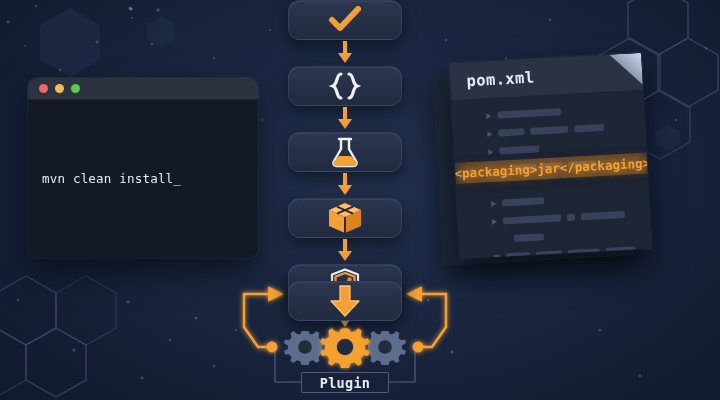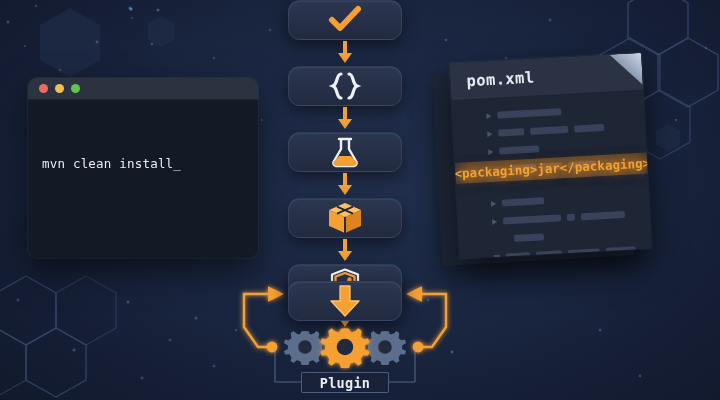--- a/index.html
+++ b/index.html
@@ -29,21 +29,21 @@
   .term-bar {
     height:22px; background:#2b3340;
     display:flex; align-items:center; gap:7px; padding-left:11px;
     border-bottom:1px solid rgba(0,0,0,.32);
   }
   .dot { width:9px; height:9px; border-radius:50%; }
   .dot.r { background:#ec6a5e; }
   .dot.y { background:#f4bd4f; }
   .dot.g { background:#61c554; }
   .term-body {
-    padding:13px 14px 0 14px;
+    padding:28px 14px 0 14px;
     font-family:"DejaVu Sans Mono", monospace;
     font-size:12.5px; line-height:1.62;
     white-space:pre;
   }
   .term-cmd { color:#e8edf5; letter-spacing:.2px; }
   .term-gap { height:34px; }
 
   
   .pom-wrap {
     position:absolute; left:445px; top:58px; width:205px; height:210px;

